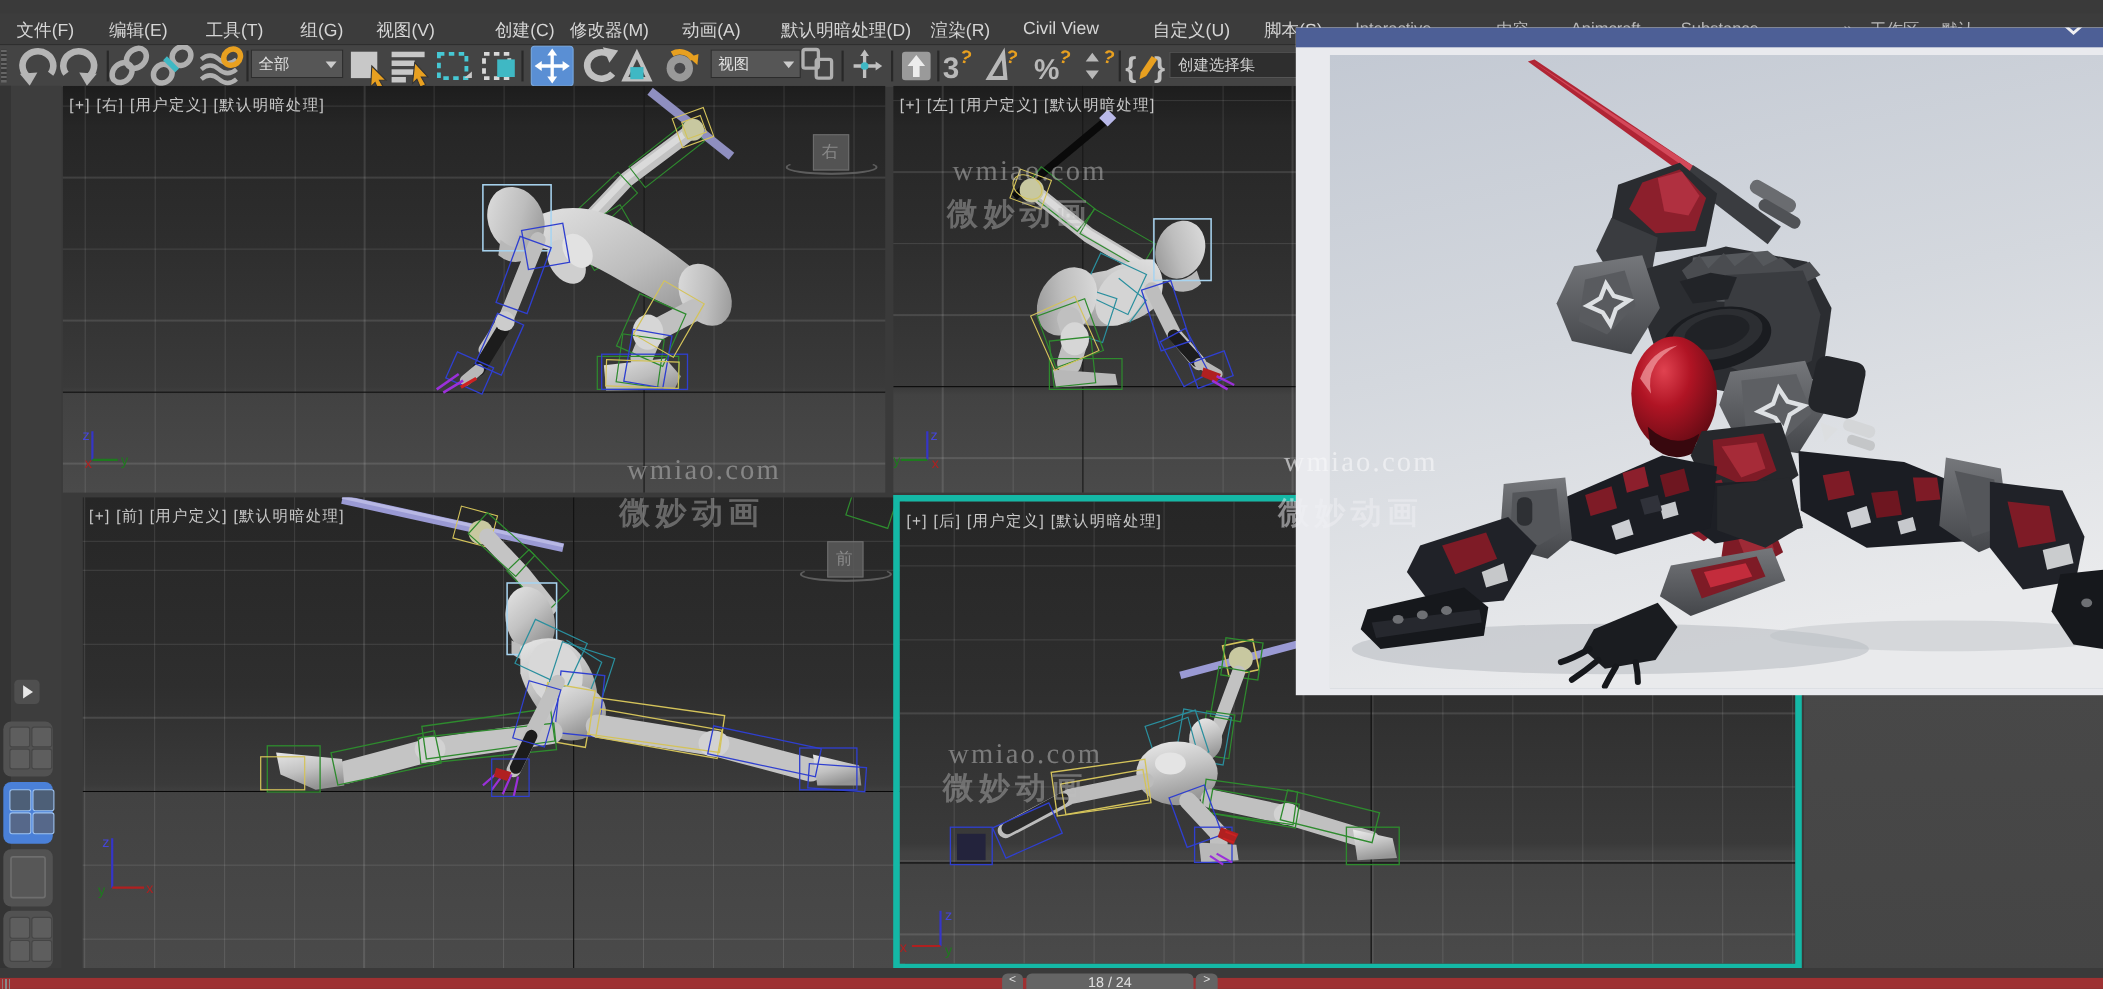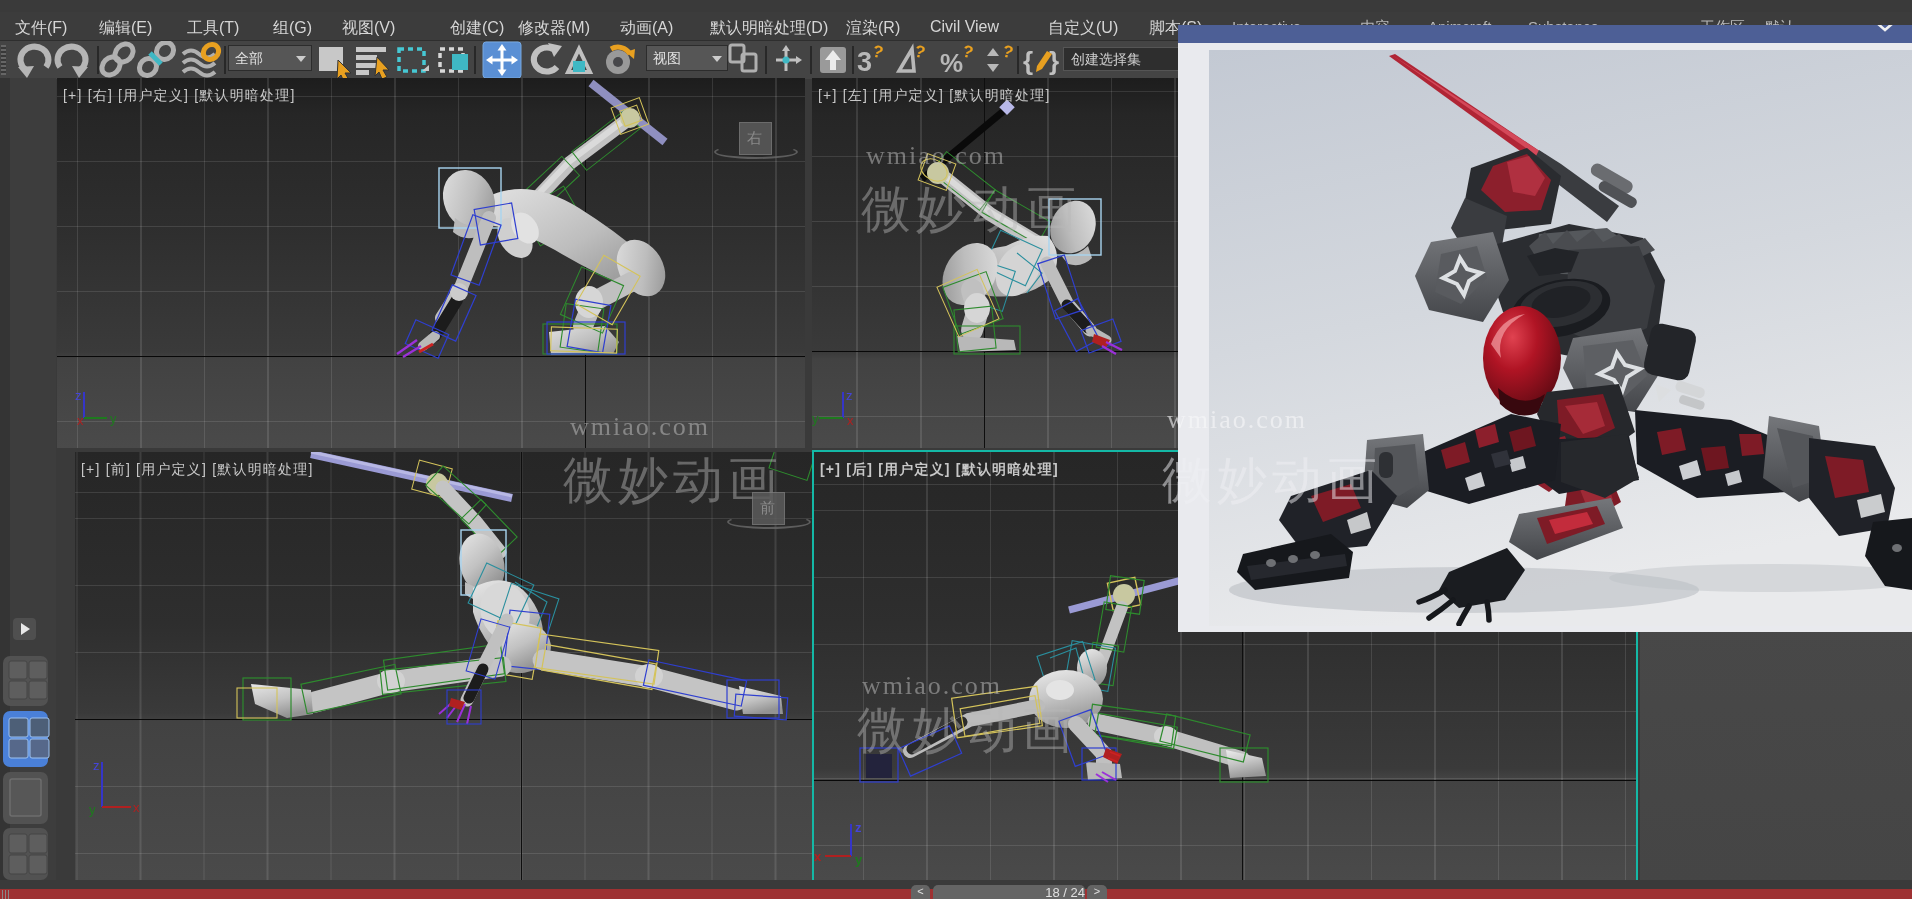--- a/index.html
+++ b/index.html
@@ -23,21 +23,21 @@
 .vline{position:absolute;top:0;width:1px;height:100%;background:#0e0e0e;}
 .hline{position:absolute;left:0;height:1px;width:100%;background:#080808;}
 .cube{position:absolute;width:31px;height:31px;background:#5b5b5b;border:1px solid #787878;z-index:4;opacity:0.85;}
 .cubet{position:absolute;font-size:15px;color:#8a8a8a;z-index:5;}
 .ring{position:absolute;height:10px;border-radius:50%;border:2px solid #6a6a6a;border-top-color:transparent;z-index:4;opacity:0.8;}
 #botstrip{left:0;top:880px;width:1912px;height:9px;background:#3a3a3a;}
 #redbar{left:0;top:889px;width:1912px;height:10px;background:#9e3132;}
 .framebtn{position:absolute;background:#646464;border-radius:5px 5px 0 0;color:#e0e0e0;text-align:center;}
 
 .wm1{position:absolute;font-family:"Liberation Serif",serif;font-size:26px;letter-spacing:2px;color:rgba(195,195,195,0.5);white-space:nowrap;}
-.wm2{position:absolute;font-size:50px;font-weight:normal;letter-spacing:5px;color:rgba(185,185,185,0.45);white-space:nowrap;}
+.wm2{position:absolute;font-size:28px;font-weight:bold;letter-spacing:5px;color:rgba(185,185,185,0.45);white-space:nowrap;}
 </style></head>
 <body>
 <div id="stage">
 
 
 <div class="abs" id="menubar">
   <span class="mi" style="left:15px">文件(F)</span>
   <span class="mi" style="left:99px">编辑(E)</span>
   <span class="mi" style="left:187px">工具(T)</span>
   <span class="mi" style="left:273px">组(G)</span>
@@ -453,21 +453,21 @@
       <line x1="396" y1="254" x2="392" y2="272"></line>
           <line x1="380" y1="248" x2="364" y2="262"></line>
     </g>
     <g stroke="#2f3fd0" fill="none" stroke-width="1.1">
           <rect x="398" y="170" width="30" height="54" transform="rotate(16 413 197)"></rect>
           <rect x="372" y="238" width="34" height="34"></rect>
         </g>
     <path d="M376 246 l14 4 l-4 8 l-12 -4 z" fill="#b02020"></path>
   </svg>
 </div>
-<div class="abs vp" id="vp4" style="left:812px;top:450px;width:826px;height:432px;border:2px solid #14b8a6;box-sizing:border-box;font-weight:bold;">
+<div class="abs vp" id="vp4" style="left:812px;top:450px;width:826px;height:432px;border:6px solid #14b8a6;box-sizing:border-box;">
   <div class="grid" style="background:
     repeating-linear-gradient(90deg, rgba(255,255,255,0.11) 0 1px, transparent 1px 63.5px),
     repeating-linear-gradient(180deg, rgba(255,255,255,0.11) 0 1px, transparent 1px 67px),
     linear-gradient(180deg,#262626 0%,#2e2e2e 40%,#3a3a3a 74%,#424242 76%,#4a4a4a 100%);
     background-position:49px 0, 0 58px, 0 0;"></div>
   <div class="vline" style="left:428px"></div>
   <div class="hline" style="top:328px"></div>
   <div class="vplabel">[+] [后] [用户定义] [默认明暗处理]</div>
   <svg class="abs" style="left:0;top:0" width="826" height="430">
     <defs>
@@ -545,21 +545,21 @@
         </g>
     <path d="M292 296 l16 6 l-5 10 l-14 -7 z" fill="#b02020"></path>
     <g stroke="#cc2222" stroke-width="1.6" fill="none">
           <path d="M296 300 l10 4 m-12 2 l10 4"></path>
         </g>
   </svg>
 </div>
 <div class="abs" id="botstrip"></div>
 <div class="abs" id="redbar"></div>
 <div class="abs framebtn" style="left:911px;top:885px;width:19px;height:14px;font-size:11px;line-height:13px;">&lt;</div>
-<div class="abs framebtn" style="left:933px;top:885px;width:152px;height:14px;font-size:13px;line-height:15px;text-align:right;">18 / 24</div>
+<div class="abs framebtn" style="left:933px;top:885px;width:152px;height:14px;font-size:13px;line-height:15px;">18 / 24</div>
 <div class="abs framebtn" style="left:1087px;top:885px;width:20px;height:14px;font-size:11px;line-height:13px;">&gt;</div>
 <div class="abs" style="left:2px;top:890px;width:8px;height:9px;background:repeating-linear-gradient(90deg,#888 0 1px,transparent 1px 3px);"></div>
 
 <div class="abs" id="overlay" style="left:1178px;top:25px;width:734px;height:607px;background:#e9eaee;overflow:hidden;">
   <div class="abs" style="left:0;top:0;width:734px;height:18px;background:#4d5f96;"></div>
   <svg class="abs" style="left:697px;top:-5px" width="26" height="14">
     <path d="M2 3 l8 7 l8 -7" fill="none" stroke="#f0f0f2" stroke-width="2.6"></path>
   </svg>
 
   <div class="abs" id="photo" style="left:31px;top:25px;width:703px;height:576px;background:#ccd1d8;">

